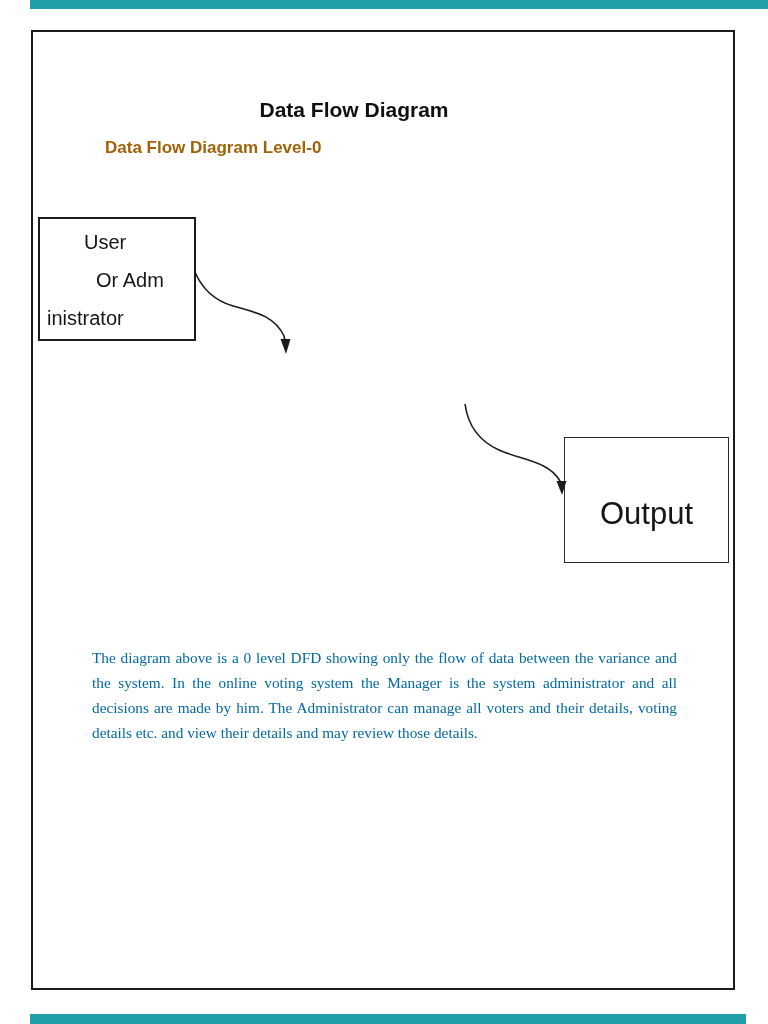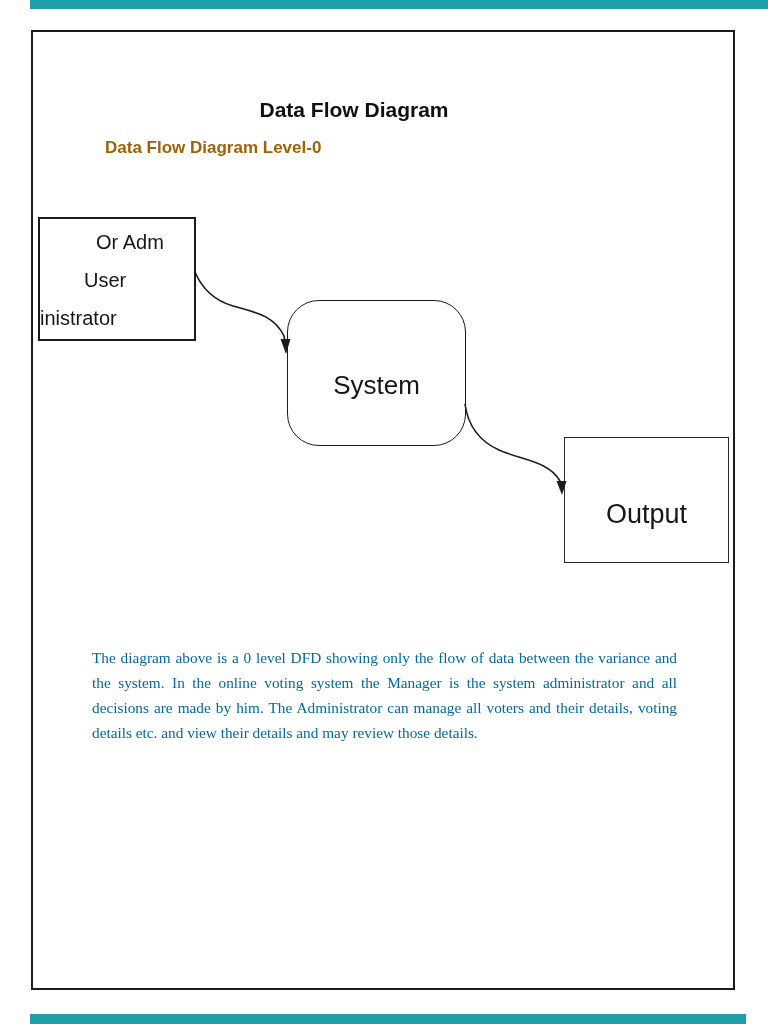--- a/index.html
+++ b/index.html
@@ -49,21 +49,21 @@
     width: 158px; height: 124px;
     border: 2px solid #1b1b1b;
     box-sizing: border-box;
     background: #ffffff;
     font-size: 20px;
     padding-top: 4px;
   }
   .user-box .uline { line-height: 38px; white-space: nowrap; }
   .uline-1 { padding-left: 44px; }
   .uline-2 { padding-left: 56px; }
-  .uline-3 { }
+  .uline-3 { padding-left: 7px; }
 
   
   .system-box {
     position: absolute;
     left: 287px; top: 300px;
     width: 179px; height: 146px;
     border: 1.6px solid #1b1b1b;
     border-radius: 32px;
     box-sizing: border-box;
     background: #ffffff;
@@ -74,21 +74,21 @@
 
   
   .output-box {
     position: absolute;
     left: 564px; top: 437px;
     width: 165px; height: 126px;
     border: 1.6px solid #2b2b2b;
     box-sizing: border-box;
     background: #ffffff;
     display: flex; align-items: center; justify-content: center;
-    font-size: 27px;
+    font-size: 31px;
   }
   .output-box .label { transform: translateY(14px); }
 
   .flow-arrows {
     position: absolute;
     left: 0; top: 0;
     width: 768px; height: 1024px;
     pointer-events: none;
   }
 
@@ -111,28 +111,25 @@
   <div class="gap-bar gap-top"></div>
   <div class="gap-bar gap-bottom"></div>
 
   <div class="page-border"></div>
 
   <div class="doc-title">Data Flow Diagram</div>
 
   <div class="doc-subtitle">Data Flow Diagram Level-0</div>
 
   <div class="user-box">
+    <div class="uline uline-1">User</div>
     <div class="uline uline-2">Or Adm</div>
-    <div class="uline uline-1">User</div>
     <div class="uline uline-3">inistrator</div>
   </div>
 
-  <div class="system-box">
-    <span class="label">System</span>
-  </div>
 
   <div class="output-box">
     <span class="label">Output</span>
   </div>
 
   <svg class="flow-arrows" viewBox="0 0 768 1024" xmlns="http://www.w3.org/2000/svg">
     <path d="M195,272 C203,291 216,301 233,306 C254,312 274,315 284,336 L285,341" fill="none" stroke="#1b1b1b" stroke-width="1.6"></path>
     <polygon points="280.5,339 290.5,339 286,354" fill="#1b1b1b"></polygon>
     <path d="M465,404 C468,426 479,441 499,450 C521,460 549,461 560,481 L561,483" fill="none" stroke="#1b1b1b" stroke-width="1.6"></path>
     <polygon points="556.5,481 566.5,481 562,495" fill="#1b1b1b"></polygon>

